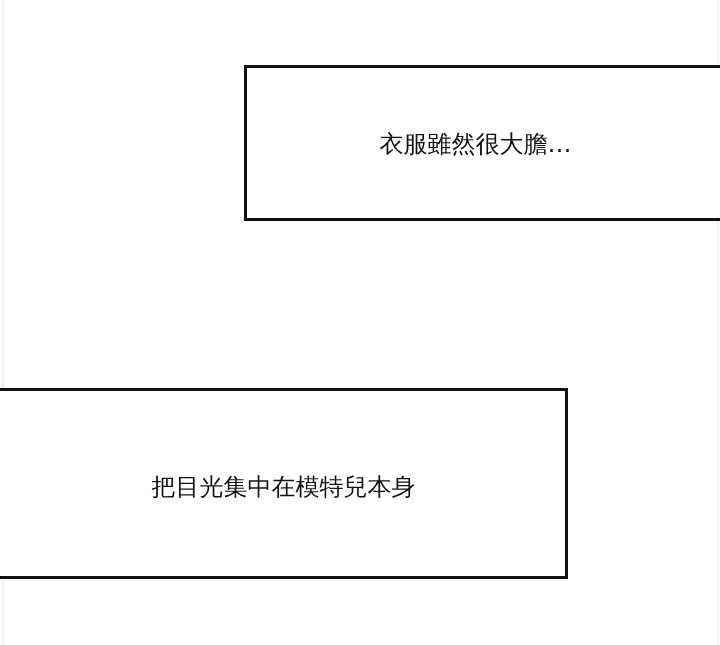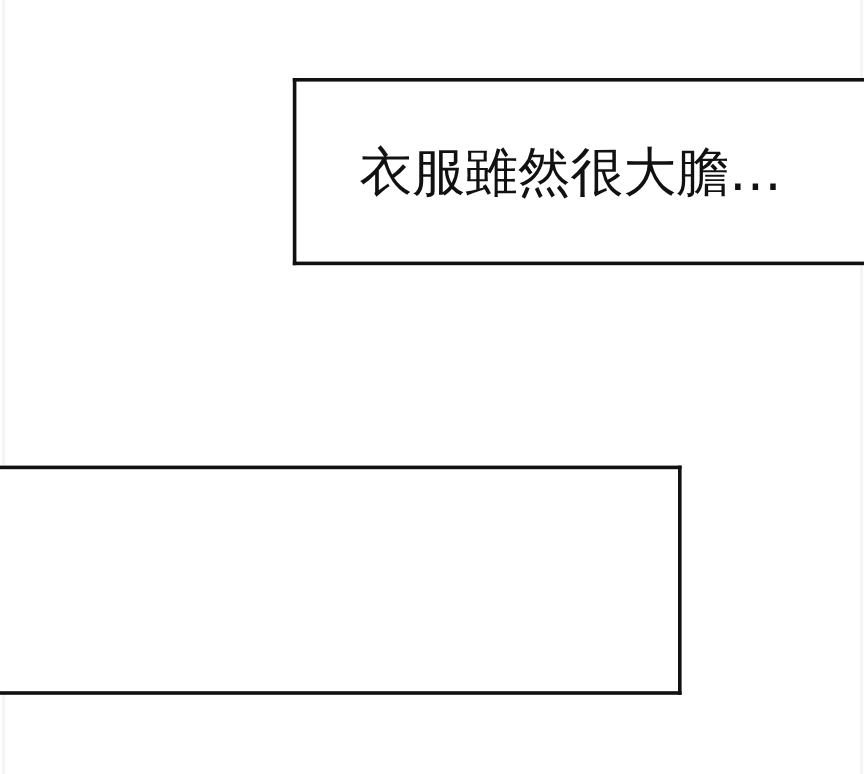--- a/index.html
+++ b/index.html
@@ -51,35 +51,36 @@
       top: 388px;
       width: 578px;
       height: 191px;
       border-left: none;
     }
     .caption-box.bottom .caption-text {
       margin-left: 12px;
       margin-top: 6px;
     }
     .caption-text {
-      font-size: 44px;
+      font-size: 24px;
       line-height: 42px;
       letter-spacing: 0px;
       white-space: nowrap;
     }
     .caption-line { display: block; }
   </style>
 </head>
 <body>
 
 <div class="page-edge left"></div>
 <div class="page-edge right"></div>
 
 <div class="caption-box top">
   <div class="caption-text">
     <span class="caption-line">衣服雖然很大膽…</span>
   </div>
 </div>
 
 <div class="caption-box bottom">
   <div class="caption-text">
+    <span class="caption-line">把目光集中在模特兒本身</span>
   </div>
 </div>
 
 </body></html>

